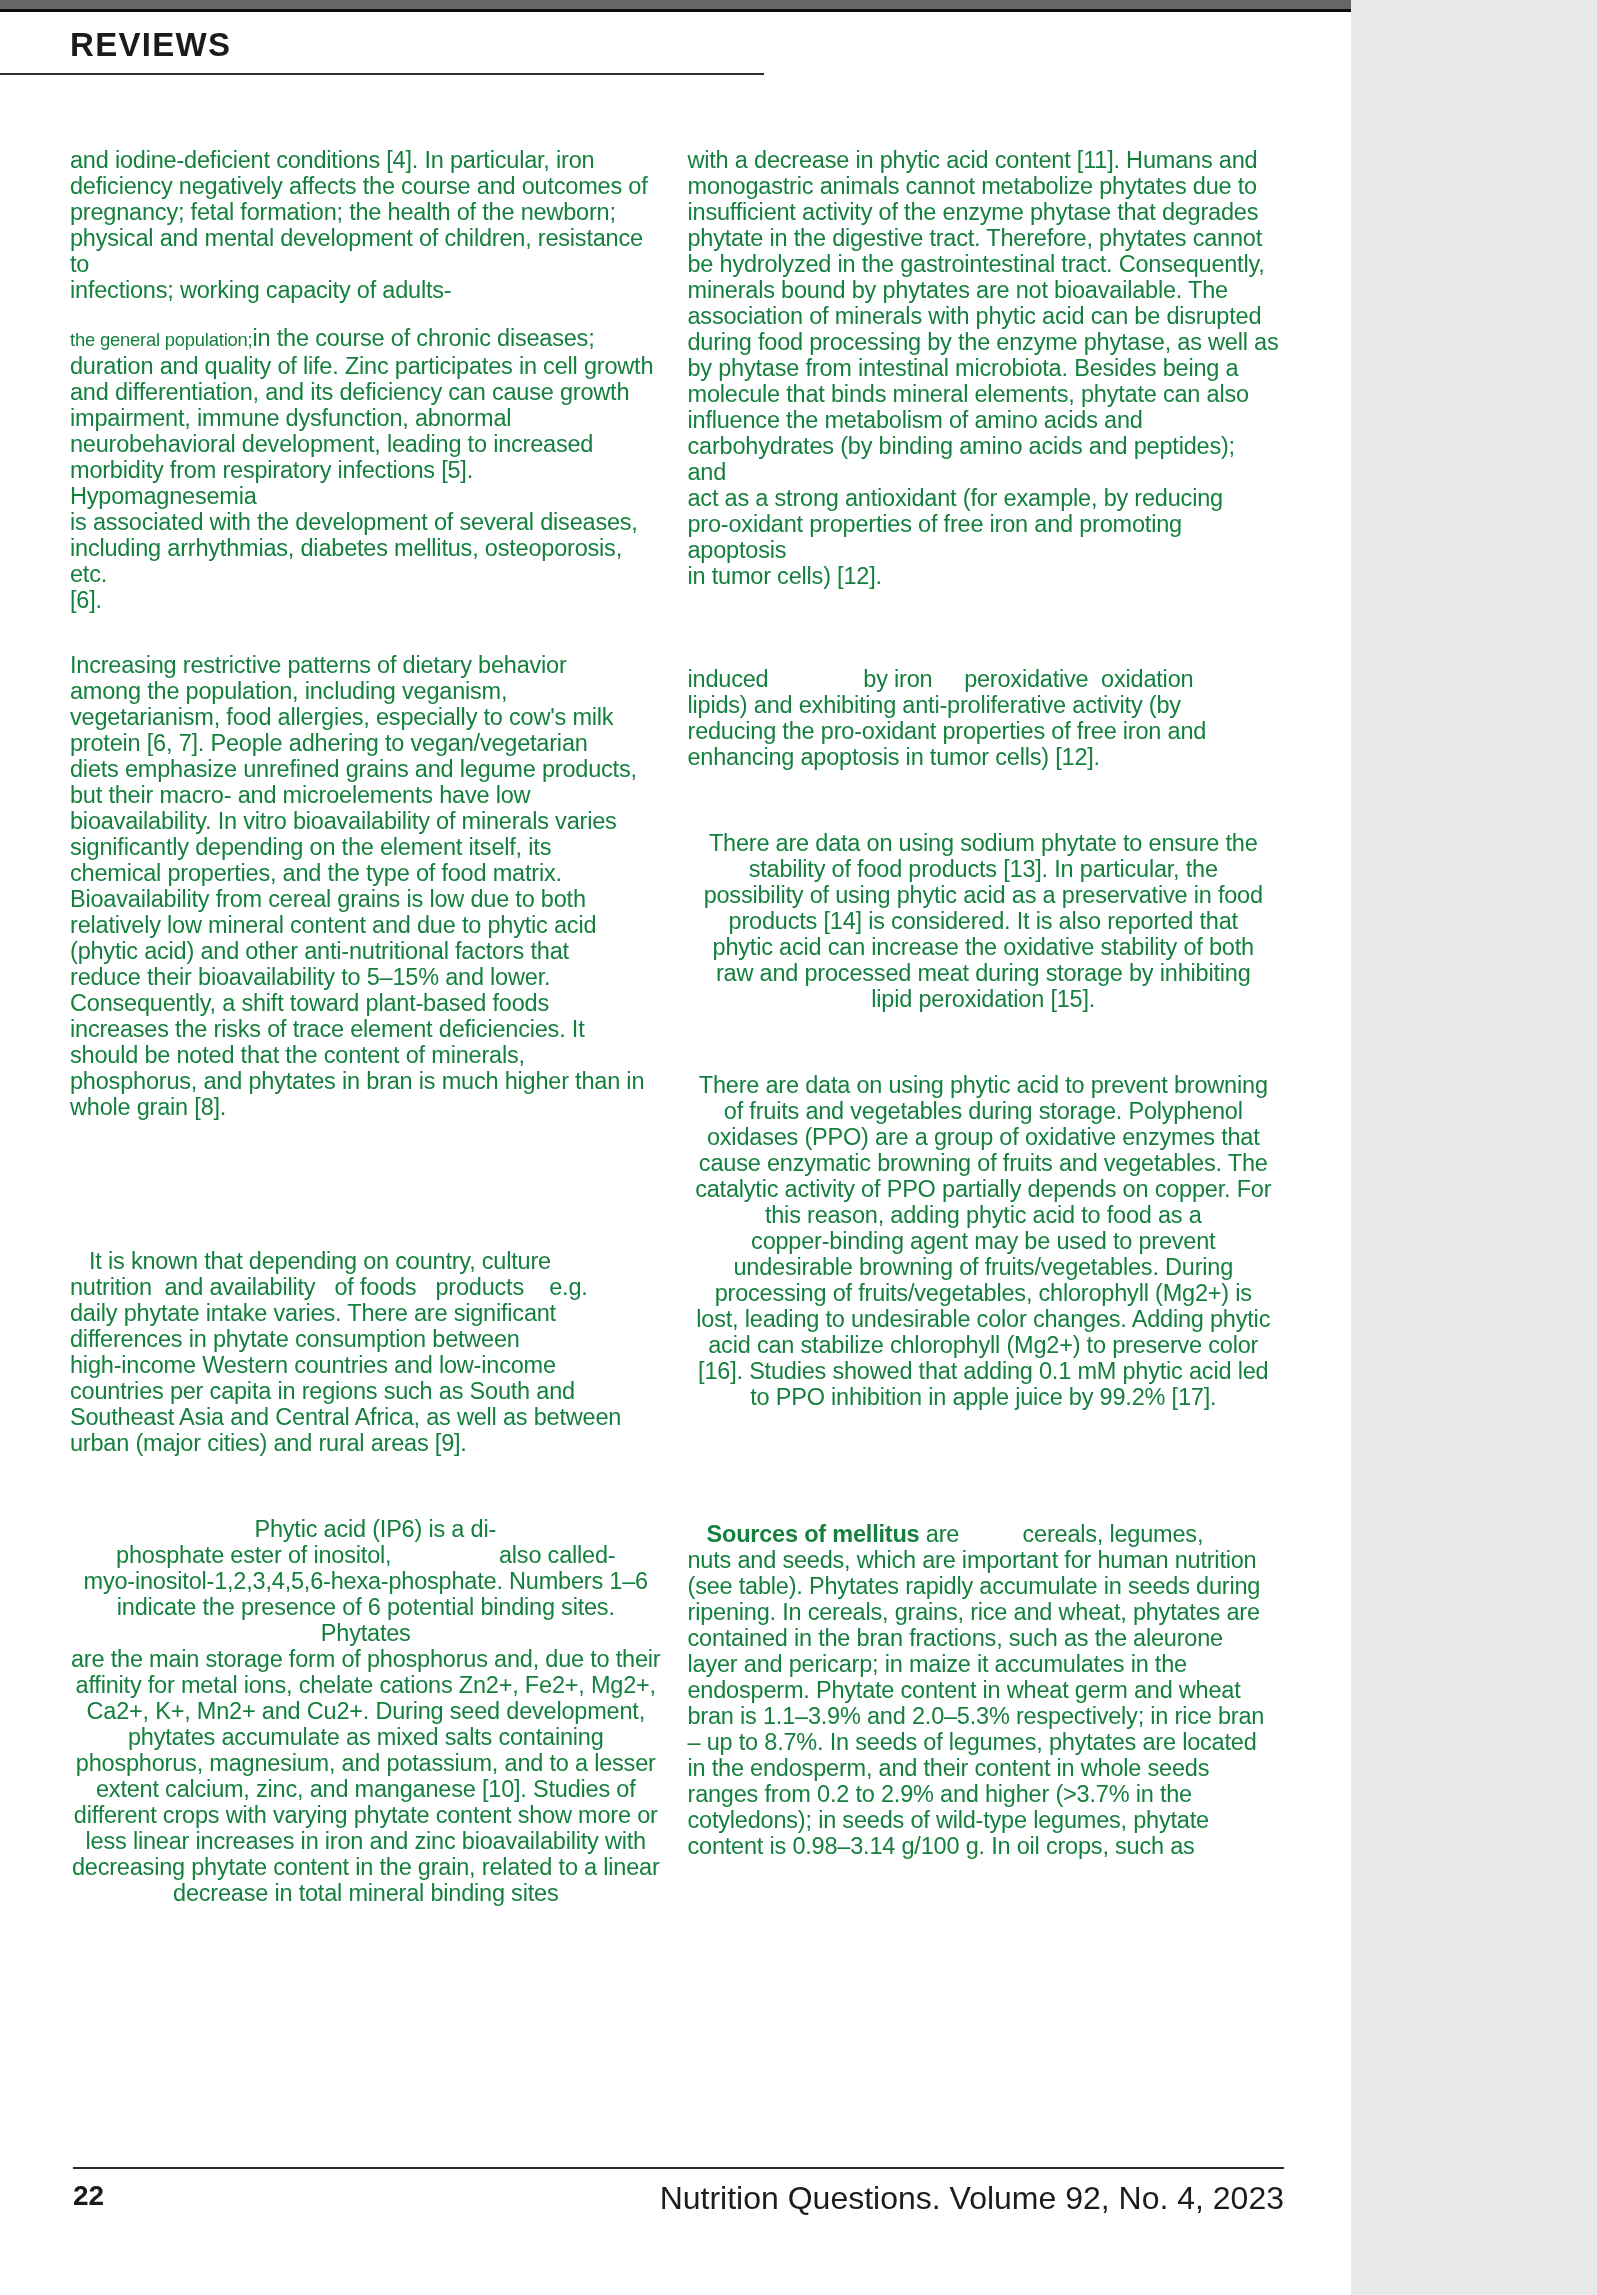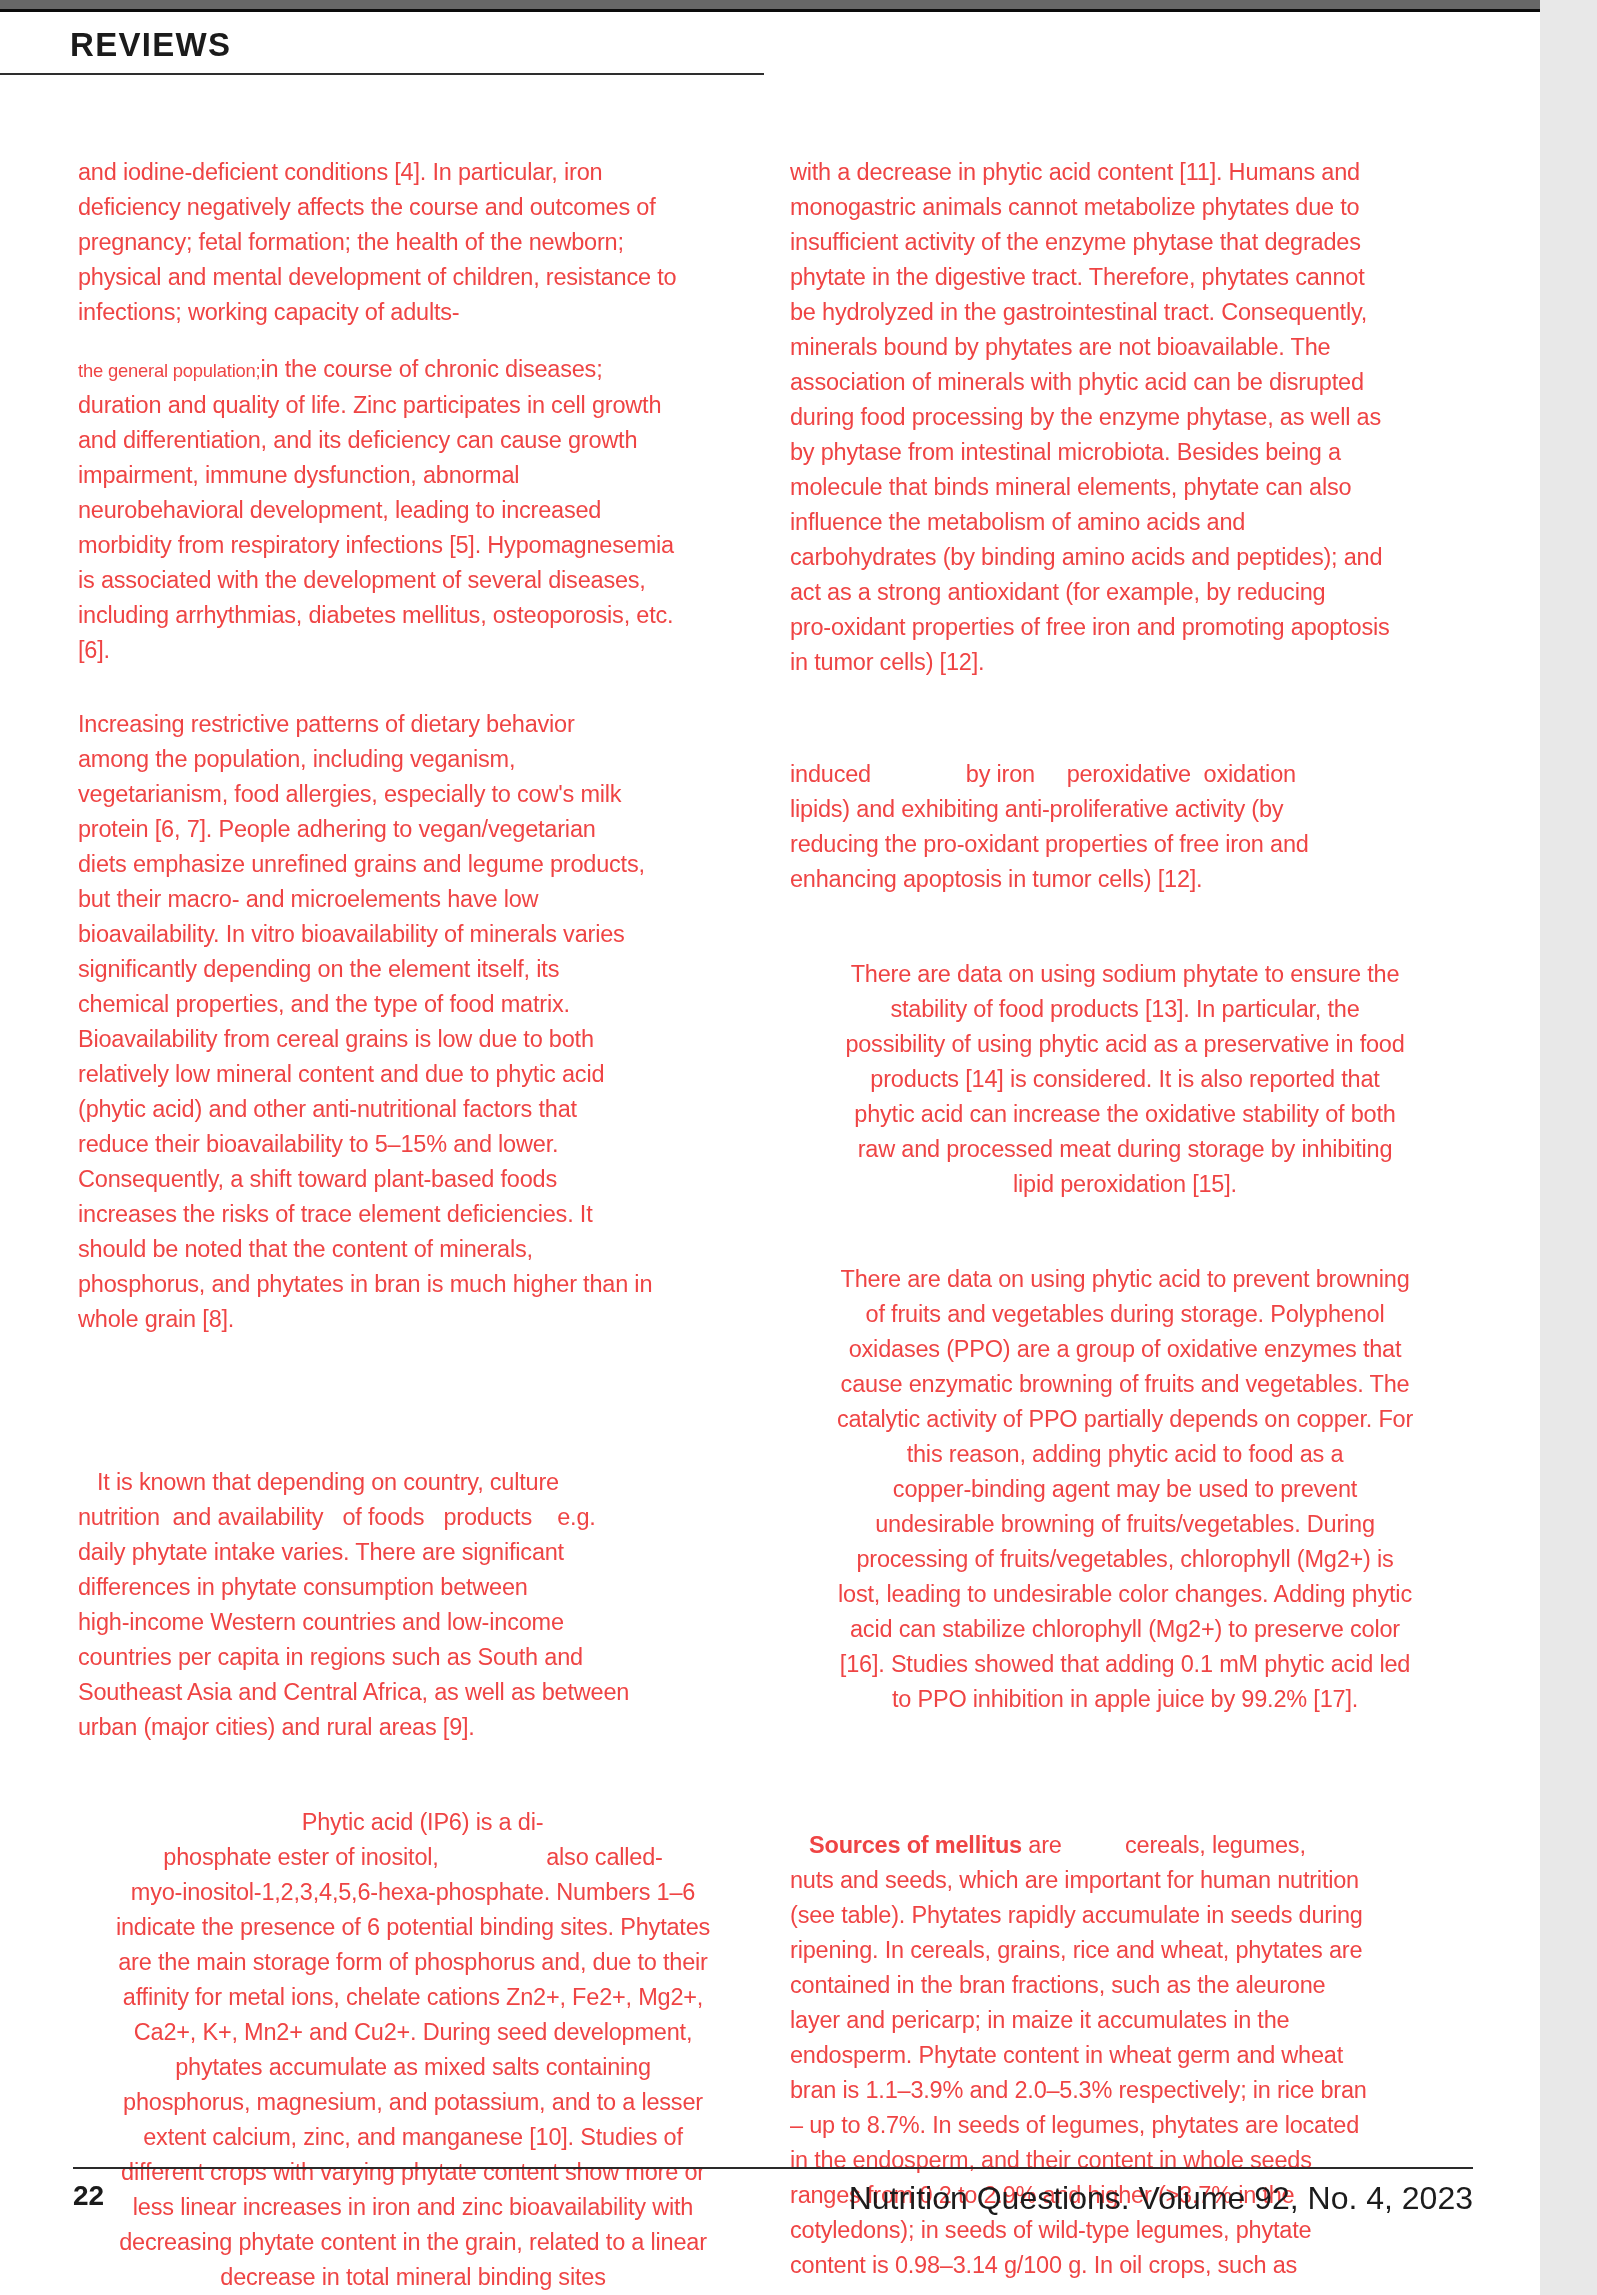--- a/index.html
+++ b/index.html
@@ -1,18 +1,18 @@
 <!DOCTYPE html>
 <html style="font-size:13.7px"><head>
 <meta charset="utf-8">
 <style>
   html,body{margin:0;padding:0;background:#e8e8e8;}
   .page{
     position:relative;
-    width:1540px;height:2295px;
+    width:1351px;height:2295px;
     background:#ffffff;
     font-family:"Liberation Sans","DejaVu Sans",sans-serif;
     color:#1c1c1c;
     overflow:hidden;
   }
   .top-bar{
     width:100%;height:9.4px;
     background:#676767;
     border-bottom:3.4px solid #0c0c0c;
   }
@@ -29,26 +29,26 @@
     background:#2e2e2e;
   }
   .columns{
     display:flex;
     gap:26px;
     padding:0 72px 0 70px;
     margin-top:72px;
   }
   .col{width:715px;}
   .col p{
-    margin:8px;
+    margin:0;
     font-size:23.5px;
-    line-height:35px;
+    line-height:26px;
     letter-spacing:-0.2px;
     white-space:pre-wrap;
-    color:#ef4444;
+    color:#15803d;
   }
   .mt-xs{margin-top:21.4px !important;}
   .mt-sm{margin-top:39px !important;}
   .mt-md{margin-top:60px !important;text-align:center;}
   .mt-md2{margin-top:77px !important;}
   .mt-lg{margin-top:111px !important;}
   .mt-xl{margin-top:128px !important;}
   .small-lead{font-size:18.4px;}
   .bold-lead{font-weight:bold;}
   .footer{

